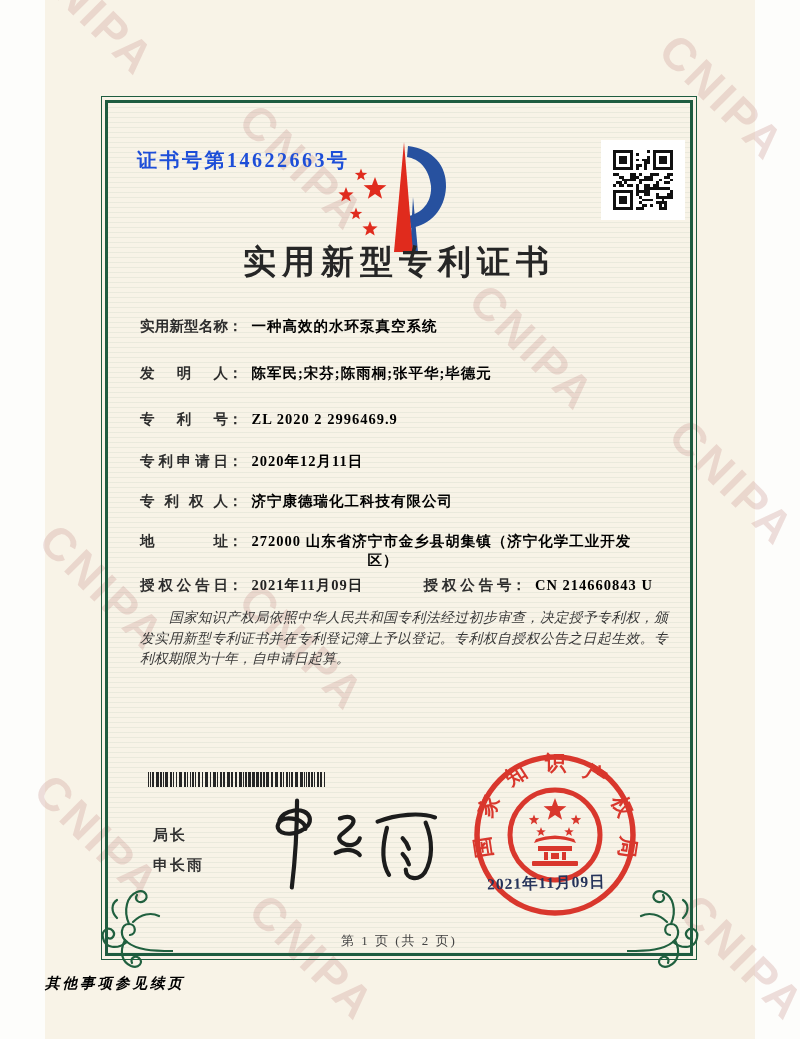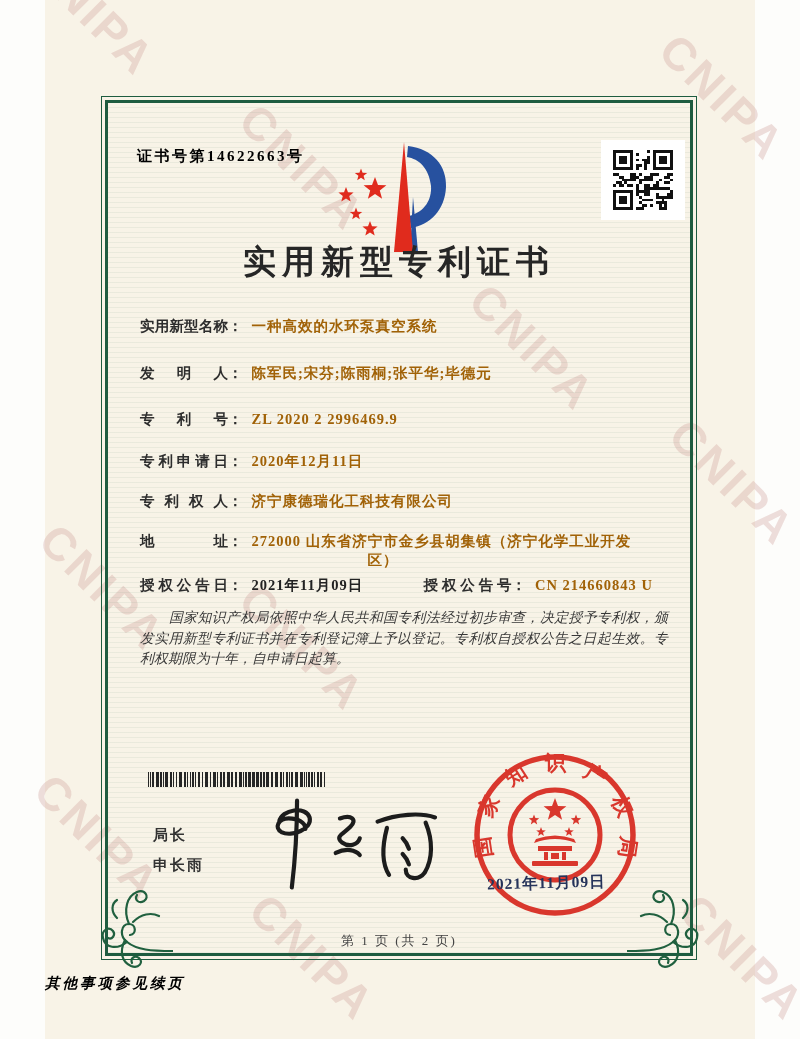--- a/index.html
+++ b/index.html
@@ -6,30 +6,30 @@
     font-family:"Liberation Serif","DejaVu Serif",serif;}
   #scan-page{position:absolute;left:45px;top:0;width:710px;height:1039px;background:#f8f3e7;}
   .wm{position:absolute;font:700 46px "Liberation Sans","DejaVu Sans",sans-serif;
     color:rgba(206,154,148,0.32);transform:rotate(45deg);letter-spacing:3px;z-index:1;
     pointer-events:none;white-space:nowrap;}
   #frame{position:absolute;left:60px;top:100px;width:588px;height:856px;
     border:3px solid #1e5c40;box-sizing:border-box;z-index:2;
     background:repeating-linear-gradient(0deg,rgba(110,150,125,0.10) 0px,rgba(110,150,125,0.10) 1px,rgba(0,0,0,0) 1px,rgba(0,0,0,0) 5px);}
   #frame::before{content:"";position:absolute;inset:-7px;border:1px solid #1e5c40;pointer-events:none;}
   .abs{position:absolute;z-index:4;}
-  #cert-no{left:92px;top:147px;font-size:15px;font-weight:600;letter-spacing:2.5px;color:#000000;}
+  #cert-no{left:92px;top:147px;font-size:20px;font-weight:600;letter-spacing:2.5px;color:#1d4ed8;}
   #logo{left:288px;top:142px;width:124px;height:118px;}
   #qr-box{left:556px;top:140px;width:84px;height:80px;background:#fff;display:flex;
     align-items:center;justify-content:center;}
   #title{left:60px;top:240px;width:588px;text-align:center;font-size:33px;font-weight:700;
     letter-spacing:6px;color:#262626;}
   .row{position:absolute;left:95px;z-index:4;font-size:14.5px;font-weight:600;color:#2d2d2d;white-space:nowrap;}
   .flabel{display:inline-block;width:88px;text-align:justify;text-align-last:justify;vertical-align:top;}
   .colon{margin-right:9px;}
-  .fval{letter-spacing:1px;color:#a16207;}
+  .fval{letter-spacing:1px;color:#000000;}
   .addr-lines{display:inline-block;vertical-align:top;}
   .addr-l2{margin-left:116px;}
   .gval1{display:inline-block;width:172px;letter-spacing:1px;color:#222;}
   #paras{left:95px;top:608px;width:528px;}
   #paras p{margin:0;font-size:13.8px;line-height:20.5px;font-style:italic;font-weight:500;
     color:#383838;text-indent:2.1em;letter-spacing:0.2px;text-align:justify;}
   #barcode{left:103px;top:772px;width:182px;height:15px;display:flex;align-items:stretch;}
   #barcode span{display:block;background:#262626;height:100%;}
   #signer{left:108px;top:820px;font-size:15px;font-weight:600;color:#333;line-height:30px;letter-spacing:2px;}
   #sig-svg{left:205px;top:790px;}

